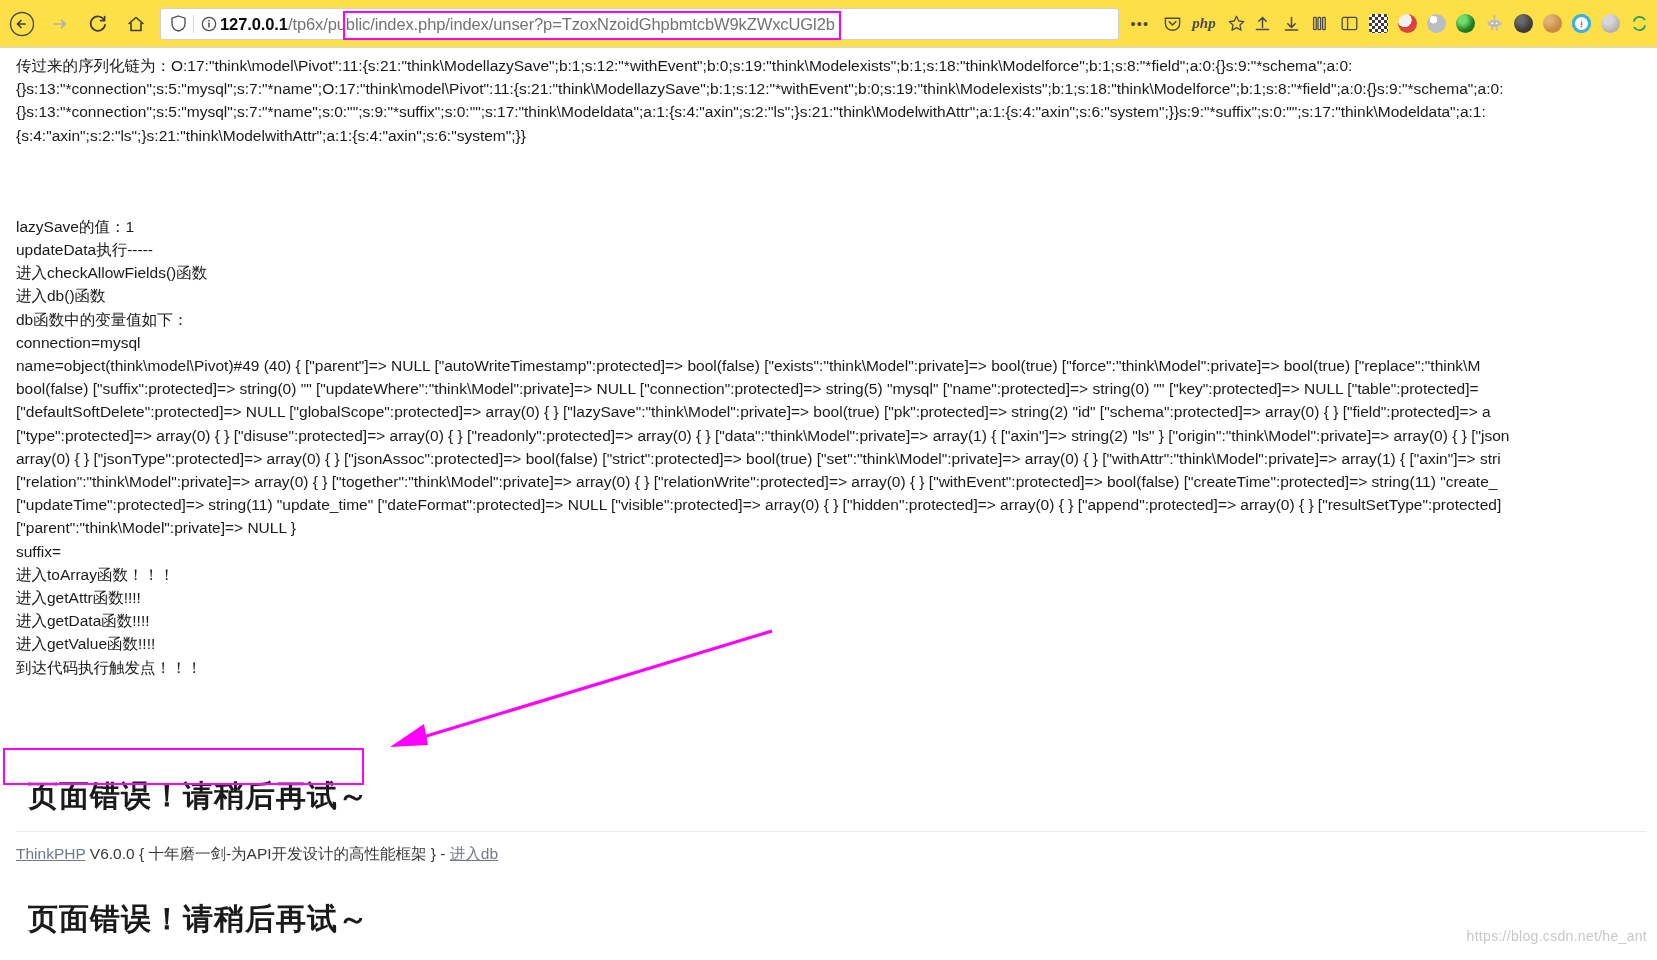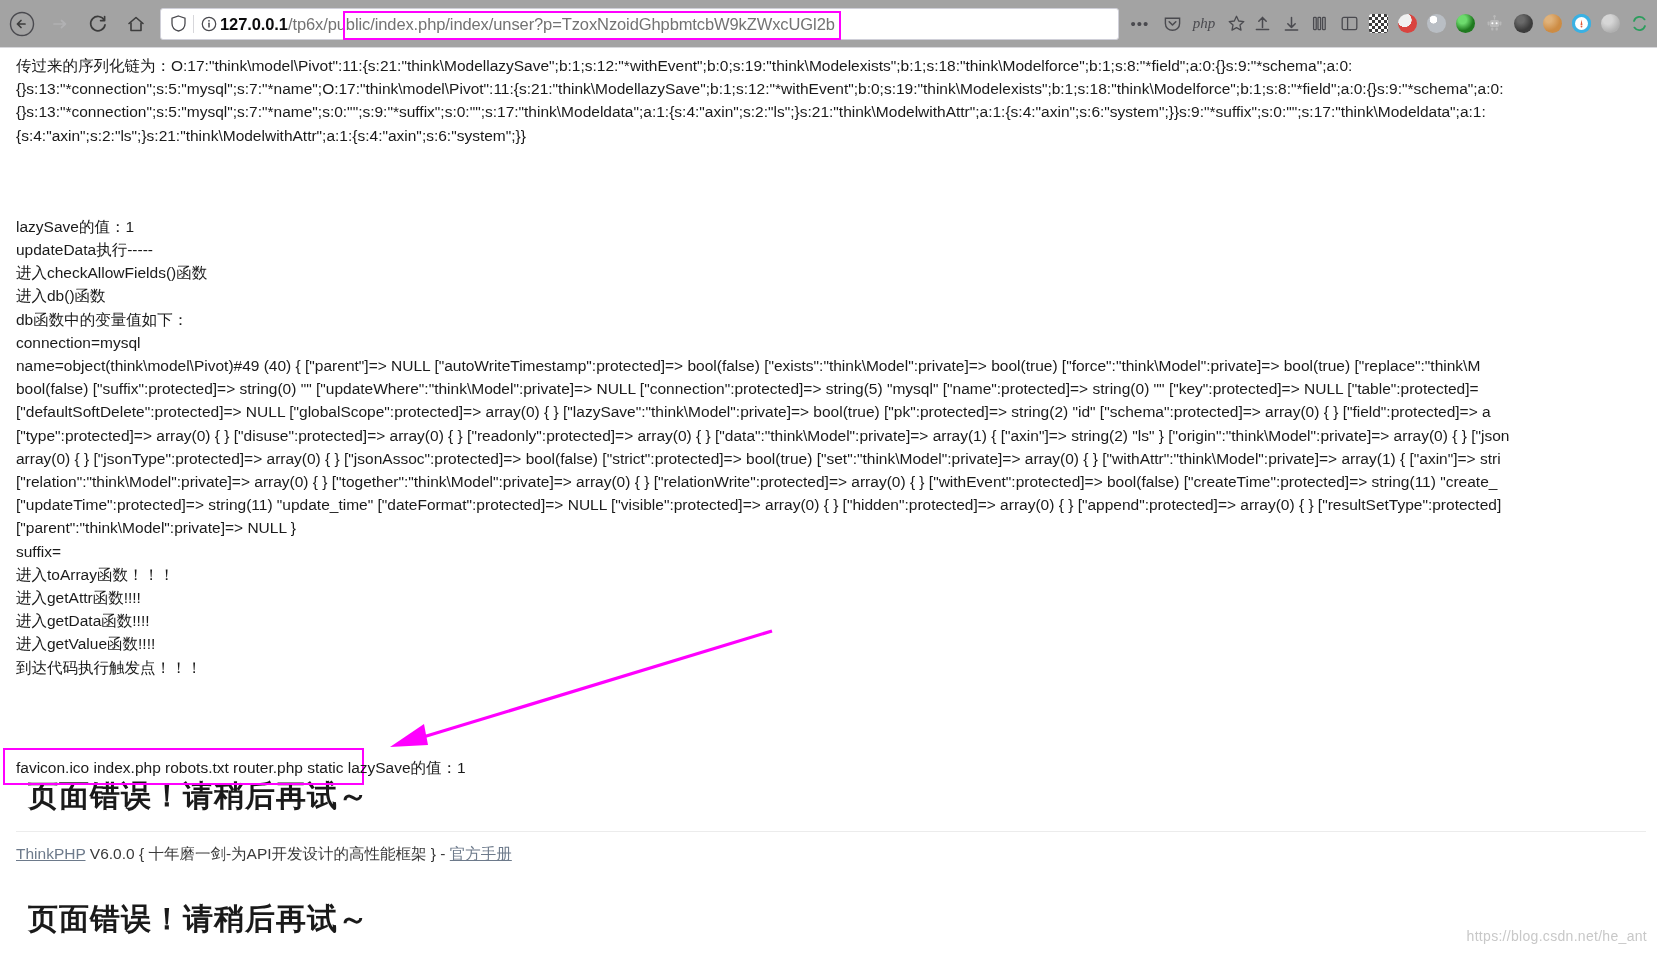--- a/index.html
+++ b/index.html
@@ -9,21 +9,21 @@
     background: #ffffff;
     font-family: "Liberation Sans", "DejaVu Sans", sans-serif;
     overflow: hidden;
   }
 
   
   #browser-chrome {
     position: relative;
     width: 1657px;
     height: 48px;
-    background: #a3a3a3;
+    background: #fde047;
     border-bottom: 1px solid #d7d7db;
     display: flex;
     align-items: center;
   }
   .nav-btns {
     display: flex;
     align-items: center;
     padding-left: 4px;
     gap: 2px;
   }
@@ -101,21 +101,21 @@
   .chrome-right .cbtn {
     width: 30px; height: 32px;
     display: flex; align-items: center; justify-content: center;
     color: #4a4a4f;
     font-size: 15px;
   }
   .dots { letter-spacing: 1px; font-size: 18px; color: #4a4a4f; }
   .php-badge {
     font-family: "Liberation Serif", serif;
     font-style: italic;
-    font-weight: normal;
+    font-weight: bold;
     color: #8892bf;
     font-size: 15px;
     text-align: center;
   }
   .star { color: #4a4a4f; font-size: 17px; }
 
   #ext-bar {
     display: flex;
     align-items: center;
     gap: 10px;
@@ -382,26 +382,25 @@
 进入getData函数!!!!
 进入getValue函数!!!!
 到达代码执行触发点！！！</div>
 
   <svg id="annotation-arrow" viewBox="0 0 400 130">
     <line x1="392" y1="8" x2="30" y2="118" stroke="#ff00ff" stroke-width="3.2"></line>
     <polygon points="10,124 44,101 48,122" fill="#ff00ff"></polygon>
   </svg>
 
   <div id="dir-listing-box"></div>
-  <div id="dir-listing-line">favicon.ico index.php robots.txt router.php static lazySave的值：1</div>
 
   <div class="err-section" style="margin-top:94px;">
     <h1 class="err-title">页面错误！请稍后再试～</h1>
     <div class="err-divider"></div>
-    <div class="err-foot"><a href="#">ThinkPHP</a><span> V6.0.0 { 十年磨一剑-为API开发设计的高性能框架 } - </span><a href="#">官方手册</a></div>
+    <div class="err-foot"><a href="#">ThinkPHP</a><span> V6.0.0 { 十年磨一剑-为API开发设计的高性能框架 } - </span><a href="#">进入db</a></div>
   </div>
 
   <div class="err-section" style="margin-top:30px;">
     <h1 class="err-title">页面错误！请稍后再试～</h1>
   </div>
 
   <div id="watermark">https://blog.csdn.net/he_ant</div>
 </div>
 
 </body></html>

